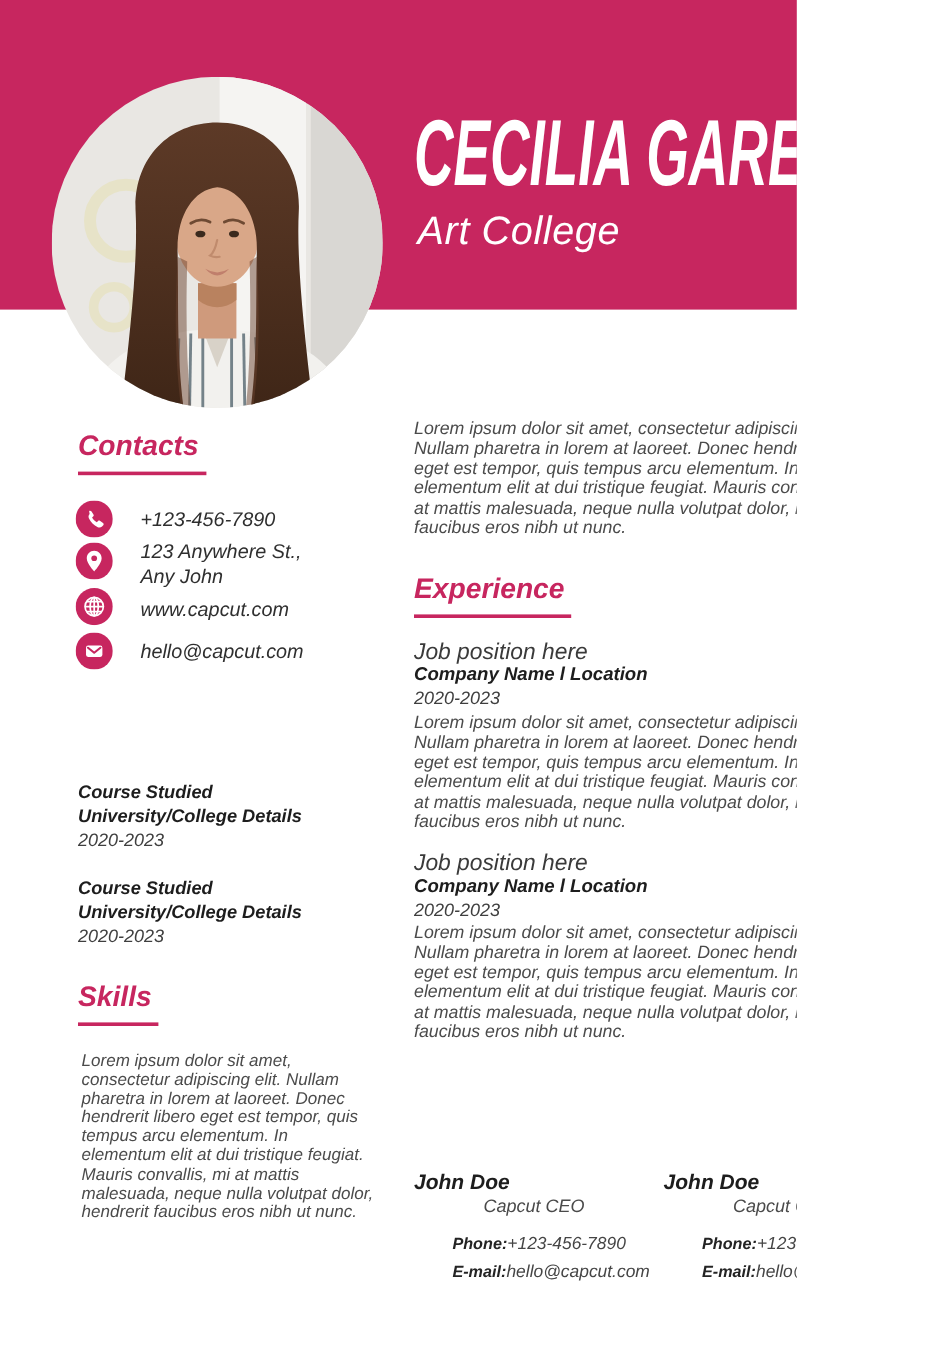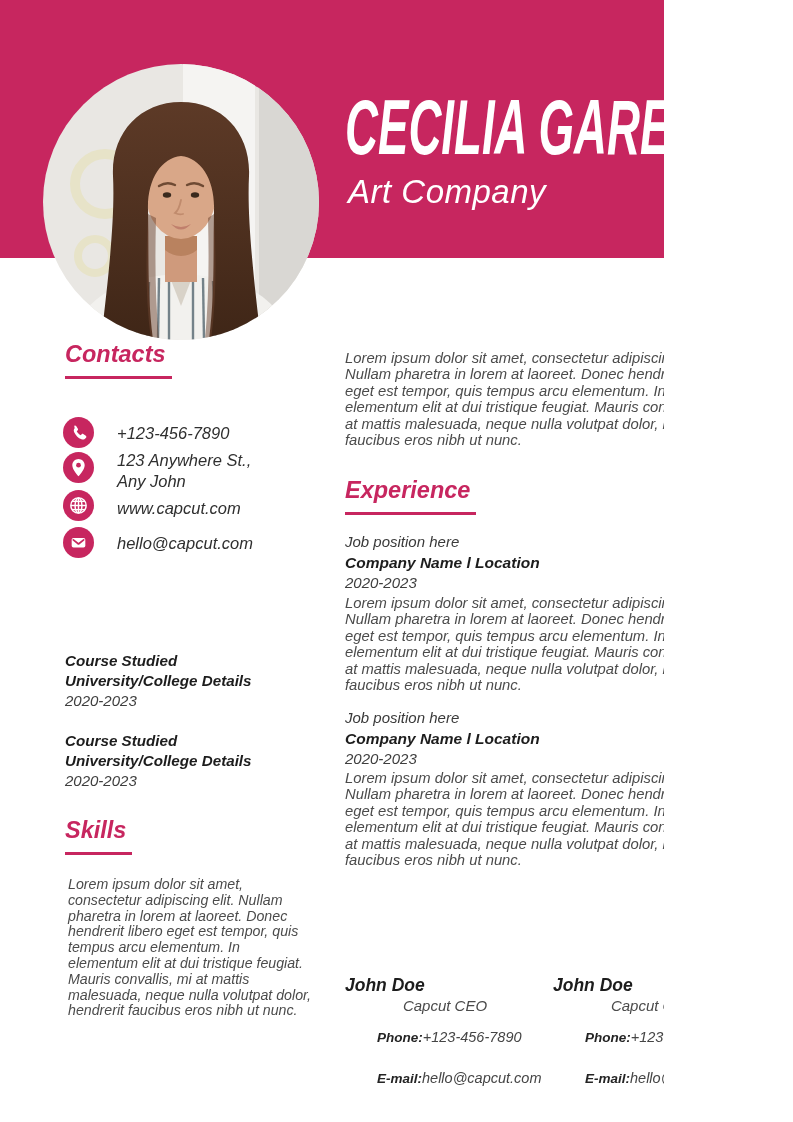--- a/index.html
+++ b/index.html
@@ -33,41 +33,41 @@
   .contact-text{position:absolute;left:117px;font-size:16.5px;color:#2f2f2f;line-height:21px;}
 
   .edu-entry{position:absolute;left:65px;width:260px;line-height:20px;}
   .edu-course,.edu-school{font-size:15.2px;font-weight:700;color:var(--ink);}
   .edu-years{font-size:15px;color:#3f3f3f;}
 
   .skills-body{position:absolute;left:68px;top:877px;width:244px;font-size:14.2px;line-height:15.8px;color:var(--body);}
 
   
   .rbody{position:absolute;left:345px;width:393px;font-size:14.8px;line-height:16.4px;color:var(--body);}
-  .job-position{position:absolute;left:345px;font-size:15px;color:#3a3a3a;}
+  .job-position{position:absolute;left:345px;font-size:19px;color:#3a3a3a;}
   .job-company{position:absolute;left:345px;font-size:15.5px;font-weight:700;color:var(--ink);}
   .job-years{position:absolute;left:345px;font-size:15px;color:#3f3f3f;}
 
   .ref-col{position:absolute;top:974px;width:200px;}
   .ref-name{font-size:17.5px;font-weight:700;color:var(--ink);line-height:22px;}
   .ref-title{font-size:15px;color:#4a4a4a;line-height:20px;text-align:center;}
   .ref-row{display:flex;align-items:baseline;}
   .ref-row.phone{margin-top:13px;}
-  .ref-row.email{margin-top:25px;}
+  .ref-row.email{margin-top:7px;}
   .ref-label{font-size:13.5px;font-weight:700;color:#242424;min-width:56px;display:inline-block;padding-left:32px;}
   .ref-value{font-size:14.5px;color:#454545;}
 </style>
 </head>
 <body>
 
 <div class="page">
 
   <div class="banner"></div>
   <div class="name">CECILIA GARETT</div>
-  <div class="role">Art Company</div>
+  <div class="role">Art College</div>
 
   <div class="photo">
     <svg width="276" height="276" viewBox="0 0 276 276">
       <defs>
         <linearGradient id="hairg" x1="0" y1="0" x2="0" y2="1">
           <stop offset="0" stop-color="#5d3a27"></stop>
           <stop offset="1" stop-color="#3f2617"></stop>
         </linearGradient>
       </defs>
 
@@ -103,21 +103,21 @@
 
       <path d="M116 122 Q124 117 132 121" stroke="#6e4a33" stroke-width="2.4" fill="none" stroke-linecap="round"></path>
       <path d="M144 121 Q152 117 160 122" stroke="#6e4a33" stroke-width="2.4" fill="none" stroke-linecap="round"></path>
       <ellipse cx="124" cy="131" rx="4.2" ry="2.8" fill="#3a2a1e"></ellipse>
       <ellipse cx="152" cy="131" rx="4.2" ry="2.8" fill="#3a2a1e"></ellipse>
       <path d="M138 136 Q136 146 132 149 Q136 151 140 150" stroke="#c08b6d" stroke-width="1.8" fill="none" stroke-linecap="round"></path>
       <path d="M128 160 Q138 166 148 160 Q138 171 128 160 Z" fill="#c07f6c"></path>
     </svg>
   </div>
 
-  <div class="sec-title" style="left:65px;top:341px;">Contacts</div>
+  <div class="sec-title" style="left:65px;top:358px;">Contacts</div>
 
   <div class="contact-icon" style="top:417px;">
     <svg width="31" height="31" viewBox="0 0 30 30">
         <circle cx="15" cy="15" r="15" fill="#C7265F"></circle>
         <path d="M10.9 8.6c.5-.5 1.4-.4 1.8.2l1.7 2.5c.3.5.3 1.1-.1 1.5l-1 1c.9 1.6 2.2 2.9 3.8 3.8l1-1c.4-.4 1-.5 1.5-.1l2.5 1.7c.6.4.7 1.3.2 1.8l-1 1c-.9.9-2.2 1.1-3.4.6-3.2-1.4-5.8-4-7.2-7.2-.5-1.2-.3-2.5.6-3.4z" fill="#ffffff"></path>
       </svg>
   </div>
   <div class="contact-text" style="top:423px;">+123-456-7890</div>
 
   <div class="contact-icon" style="top:452px;">

